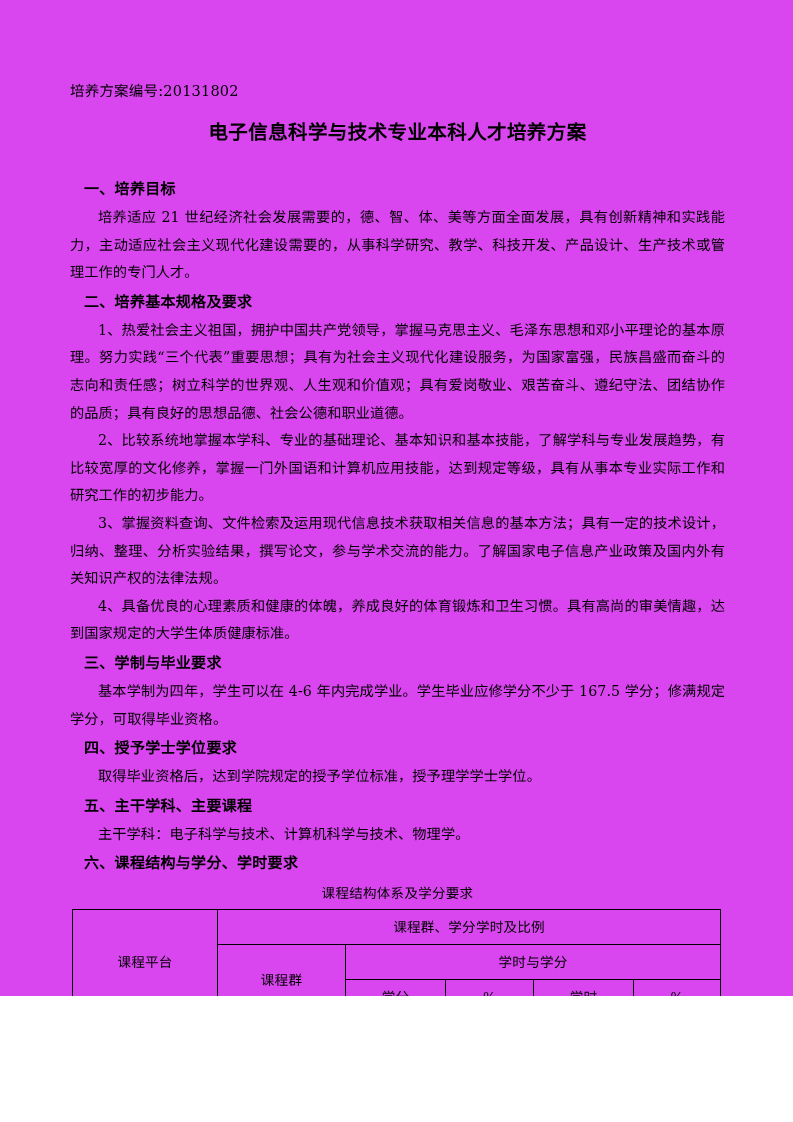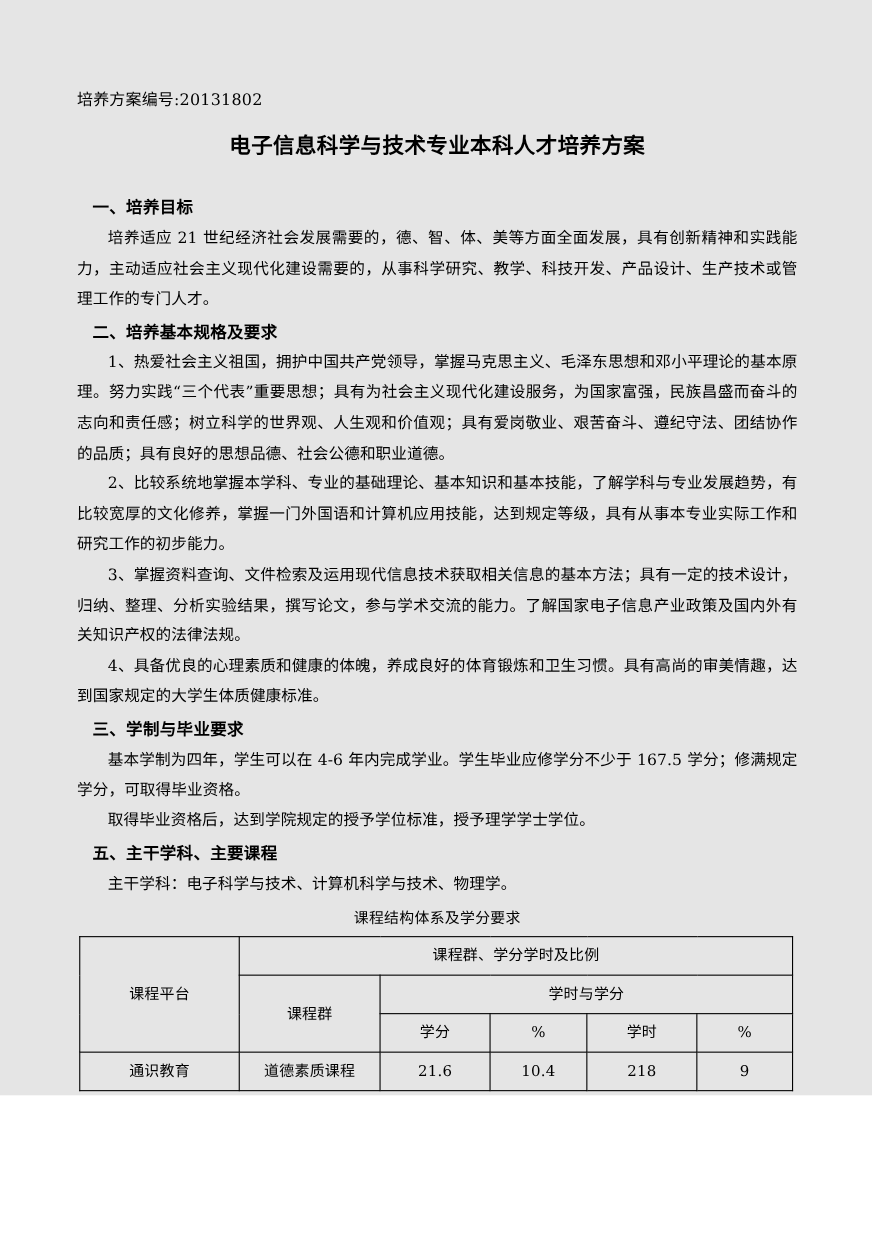--- a/index.html
+++ b/index.html
@@ -9,21 +9,21 @@
     background: #ffffff;
   }
   body {
     font-family: "DejaVu Serif", "Liberation Serif", serif;
     color: #000000;
   }
   .page {
     position: relative;
     width: 793px;
     height: 996px;
-    background: #e5e5e5;
+    background: #d946ef;
     margin: 0 auto;
     overflow: hidden;
     box-sizing: border-box;
   }
   .content {
     position: absolute;
     left: 70px;
     top: 78px;
     width: 655px;
   }
@@ -132,25 +132,27 @@
 
     <h2 class="sec-heading">二、培养基本规格及要求</h2>
     <p class="para">1、热爱社会主义祖国，拥护中国共产党领导，掌握马克思主义、毛泽东思想和邓小平理论的基本原理。努力实践“三个代表”重要思想；具有为社会主义现代化建设服务，为国家富强，民族昌盛而奋斗的志向和责任感；树立科学的世界观、人生观和价值观；具有爱岗敬业、艰苦奋斗、遵纪守法、团结协作的品质；具有良好的思想品德、社会公德和职业道德。</p>
     <p class="para">2、比较系统地掌握本学科、专业的基础理论、基本知识和基本技能，了解学科与专业发展趋势，有比较宽厚的文化修养，掌握一门外国语和计算机应用技能，达到规定等级，具有从事本专业实际工作和研究工作的初步能力。</p>
     <p class="para">3、掌握资料查询、文件检索及运用现代信息技术获取相关信息的基本方法；具有一定的技术设计，归纳、整理、分析实验结果，撰写论文，参与学术交流的能力。了解国家电子信息产业政策及国内外有关知识产权的法律法规。</p>
     <p class="para">4、具备优良的心理素质和健康的体魄，养成良好的体育锻炼和卫生习惯。具有高尚的审美情趣，达到国家规定的大学生体质健康标准。</p>
 
     <h2 class="sec-heading">三、学制与毕业要求</h2>
     <p class="para">基本学制为四年，学生可以在 4-6 年内完成学业。学生毕业应修学分不少于 167.5 学分；修满规定学分，可取得毕业资格。</p>
 
+    <h2 class="sec-heading">四、授予学士学位要求</h2>
     <p class="para">取得毕业资格后，达到学院规定的授予学位标准，授予理学学士学位。</p>
 
     <h2 class="sec-heading">五、主干学科、主要课程</h2>
     <p class="para">主干学科：电子科学与技术、计算机科学与技术、物理学。</p>
 
+    <h2 class="sec-heading">六、课程结构与学分、学时要求</h2>
 
     <div class="table-caption">课程结构体系及学分要求</div>
 
     <table class="struct-table">
       <colgroup>
         <col style="width:145px">
         <col style="width:128px">
         <col style="width:100px">
         <col style="width:88px">
         <col style="width:100px">

